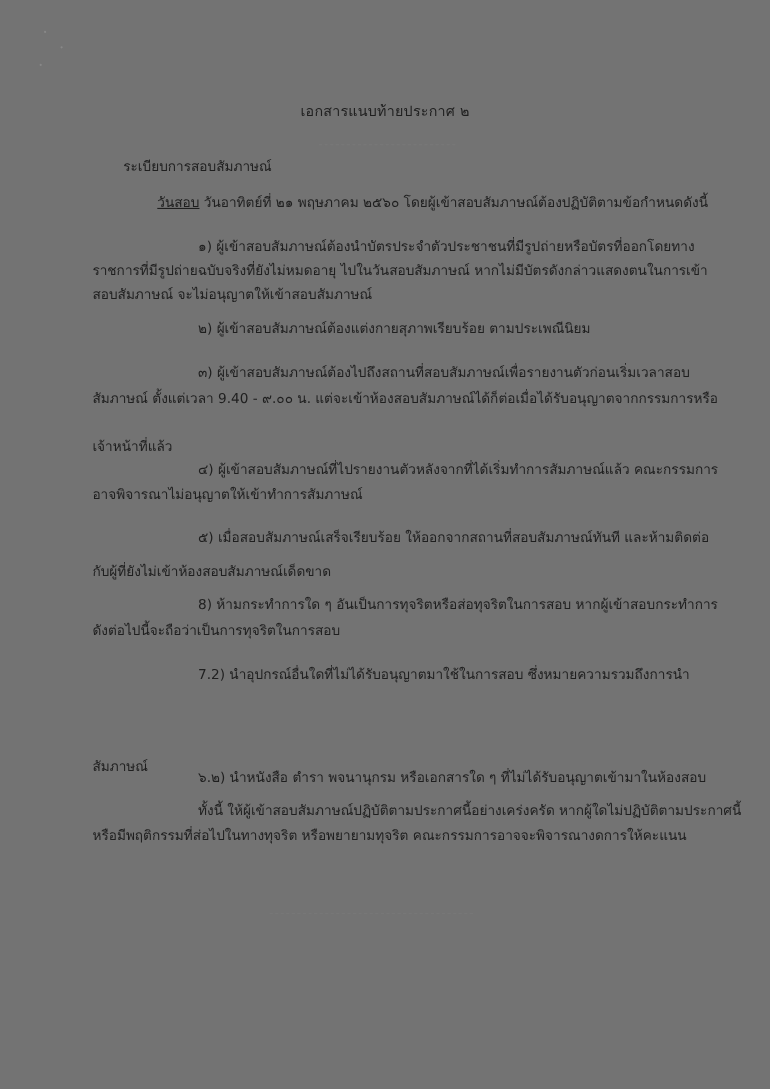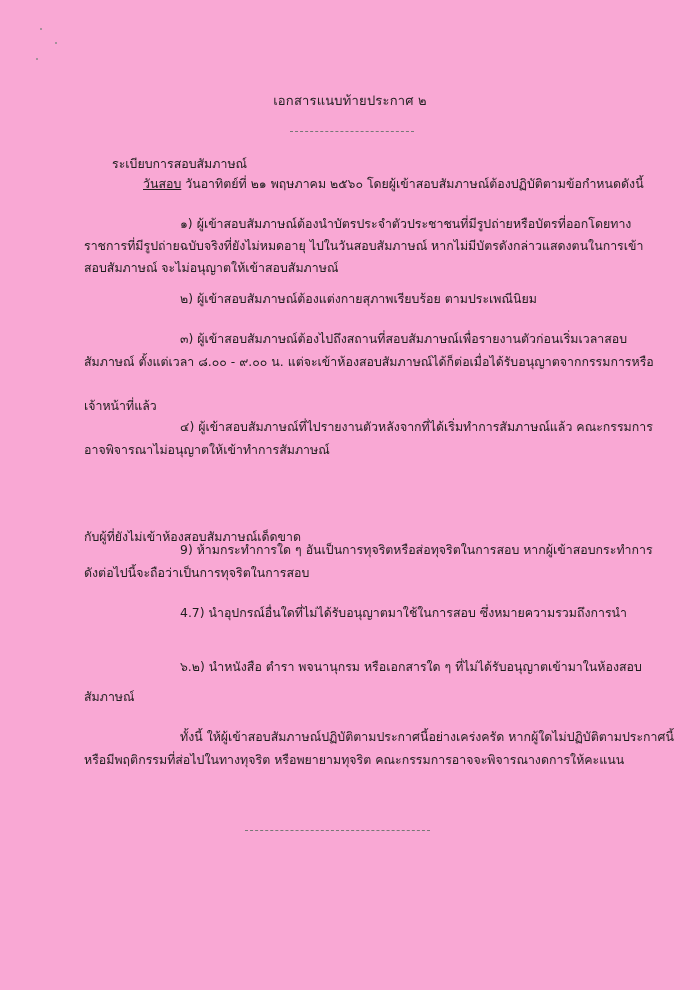--- a/index.html
+++ b/index.html
@@ -1,33 +1,33 @@
 <!DOCTYPE html>
 <html><head>
 <meta charset="utf-8">
 <style>
   html, body { margin: 0; padding: 0; background: #ffffff; }
   body {
     width: 700px; height: 990px; position: relative; overflow: hidden;
     font-family: "DejaVu Sans", sans-serif; color: #1f1f1f;
   }
-  .page { position: absolute; left: 0; top: 0; width: 700px; height: 990px; background: #f9a8d4; }
+  .page { position: absolute; left: 0; top: 0; width: 700px; height: 990px; background: #737373; }
   .title {
     position: absolute; top: 90px; left: 0; width: 700px; text-align: center;
     font-size: 13px; letter-spacing: 0.2px;
   }
   .rule {
     position: absolute; height: 0; border-top: 1px dashed #777;
   }
   .rule.top { top: 131px; left: 290px; width: 124px; }
   .rule.bottom { top: 830px; left: 245px; width: 185px; }
   .line {
     position: absolute; font-size: 12.4px; white-space: nowrap; line-height: 18px;
   }
-  .heading { left: 112px; top: 155px; }
+  .heading { left: 112px; top: 143px; font-family: Liberation Mono, monospace; }
   .u { text-decoration: underline; }
   .speck { position: absolute; width: 2px; height: 2px; background: #888; border-radius: 1px; }
 </style>
 </head>
 <body>
 
 <div class="page">
 
   <span class="speck" style="left:40px;top:28px"></span>
   <span class="speck" style="left:55px;top:42px"></span>
@@ -42,33 +42,34 @@
     <span class="u">วันสอบ</span><span> วันอาทิตย์ที่ ๒๑ พฤษภาคม ๒๕๖๐ โดยผู้เข้าสอบสัมภาษณ์ต้องปฏิบัติตามข้อกำหนดดังนี้</span>
   </div>
 
   <div class="line" style="left:180px;top:215px">๑)  ผู้เข้าสอบสัมภาษณ์ต้องนำบัตรประจำตัวประชาชนที่มีรูปถ่ายหรือบัตรที่ออกโดยทาง</div>
   <div class="line" style="left:84px;top:237px">ราชการที่มีรูปถ่ายฉบับจริงที่ยังไม่หมดอายุ ไปในวันสอบสัมภาษณ์ หากไม่มีบัตรดังกล่าวแสดงตนในการเข้า</div>
   <div class="line" style="left:84px;top:259px">สอบสัมภาษณ์ จะไม่อนุญาตให้เข้าสอบสัมภาษณ์</div>
 
   <div class="line" style="left:180px;top:290px">๒)  ผู้เข้าสอบสัมภาษณ์ต้องแต่งกายสุภาพเรียบร้อย ตามประเพณีนิยม</div>
 
   <div class="line" style="left:180px;top:330px">๓)  ผู้เข้าสอบสัมภาษณ์ต้องไปถึงสถานที่สอบสัมภาษณ์เพื่อรายงานตัวก่อนเริ่มเวลาสอบ</div>
-  <div class="line" style="left:84px;top:353px">สัมภาษณ์ ตั้งแต่เวลา ๘.๐๐ - ๙.๐๐ น. แต่จะเข้าห้องสอบสัมภาษณ์ได้ก็ต่อเมื่อได้รับอนุญาตจากกรรมการหรือ</div>
+  <div class="line" style="left:84px;top:353px">สัมภาษณ์ ตั้งแต่เวลา 9.40 - ๙.๐๐ น. แต่จะเข้าห้องสอบสัมภาษณ์ได้ก็ต่อเมื่อได้รับอนุญาตจากกรรมการหรือ</div>
   <div class="line" style="left:84px;top:397px">เจ้าหน้าที่แล้ว</div>
 
   <div class="line" style="left:180px;top:418px">๔)  ผู้เข้าสอบสัมภาษณ์ที่ไปรายงานตัวหลังจากที่ได้เริ่มทำการสัมภาษณ์แล้ว คณะกรรมการ</div>
   <div class="line" style="left:84px;top:441px">อาจพิจารณาไม่อนุญาตให้เข้าทำการสัมภาษณ์</div>
 
-  <div class="line" style="left:84px;top:528px">กับผู้ที่ยังไม่เข้าห้องสอบสัมภาษณ์เด็ดขาด</div>
+  <div class="line" style="left:180px;top:480px">๕)  เมื่อสอบสัมภาษณ์เสร็จเรียบร้อย ให้ออกจากสถานที่สอบสัมภาษณ์ทันที และห้ามติดต่อ</div>
+  <div class="line" style="left:84px;top:511px">กับผู้ที่ยังไม่เข้าห้องสอบสัมภาษณ์เด็ดขาด</div>
 
-  <div class="line" style="left:180px;top:541px">9)  ห้ามกระทำการใด ๆ อันเป็นการทุจริตหรือส่อทุจริตในการสอบ หากผู้เข้าสอบกระทำการ</div>
+  <div class="line" style="left:180px;top:541px">8)  ห้ามกระทำการใด ๆ อันเป็นการทุจริตหรือส่อทุจริตในการสอบ หากผู้เข้าสอบกระทำการ</div>
   <div class="line" style="left:84px;top:564px">ดังต่อไปนี้จะถือว่าเป็นการทุจริตในการสอบ</div>
 
-  <div class="line" style="left:180px;top:604px">4.7)  นำอุปกรณ์อื่นใดที่ไม่ได้รับอนุญาตมาใช้ในการสอบ ซึ่งหมายความรวมถึงการนำ</div>
+  <div class="line" style="left:180px;top:604px">7.2)  นำอุปกรณ์อื่นใดที่ไม่ได้รับอนุญาตมาใช้ในการสอบ ซึ่งหมายความรวมถึงการนำ</div>
 
-  <div class="line" style="left:180px;top:658px">๖.๒)  นำหนังสือ ตำรา พจนานุกรม หรือเอกสารใด ๆ ที่ไม่ได้รับอนุญาตเข้ามาในห้องสอบ</div>
+  <div class="line" style="left:180px;top:698px">๖.๒)  นำหนังสือ ตำรา พจนานุกรม หรือเอกสารใด ๆ ที่ไม่ได้รับอนุญาตเข้ามาในห้องสอบ</div>
   <div class="line" style="left:84px;top:688px">สัมภาษณ์</div>
 
   <div class="line" style="left:180px;top:728px">ทั้งนี้ ให้ผู้เข้าสอบสัมภาษณ์ปฏิบัติตามประกาศนี้อย่างเคร่งครัด หากผู้ใดไม่ปฏิบัติตามประกาศนี้</div>
   <div class="line" style="left:84px;top:751px">หรือมีพฤติกรรมที่ส่อไปในทางทุจริต หรือพยายามทุจริต คณะกรรมการอาจจะพิจารณางดการให้คะแนน</div>
 
   <div class="rule bottom"></div>
 </div>
 
 </body></html>

